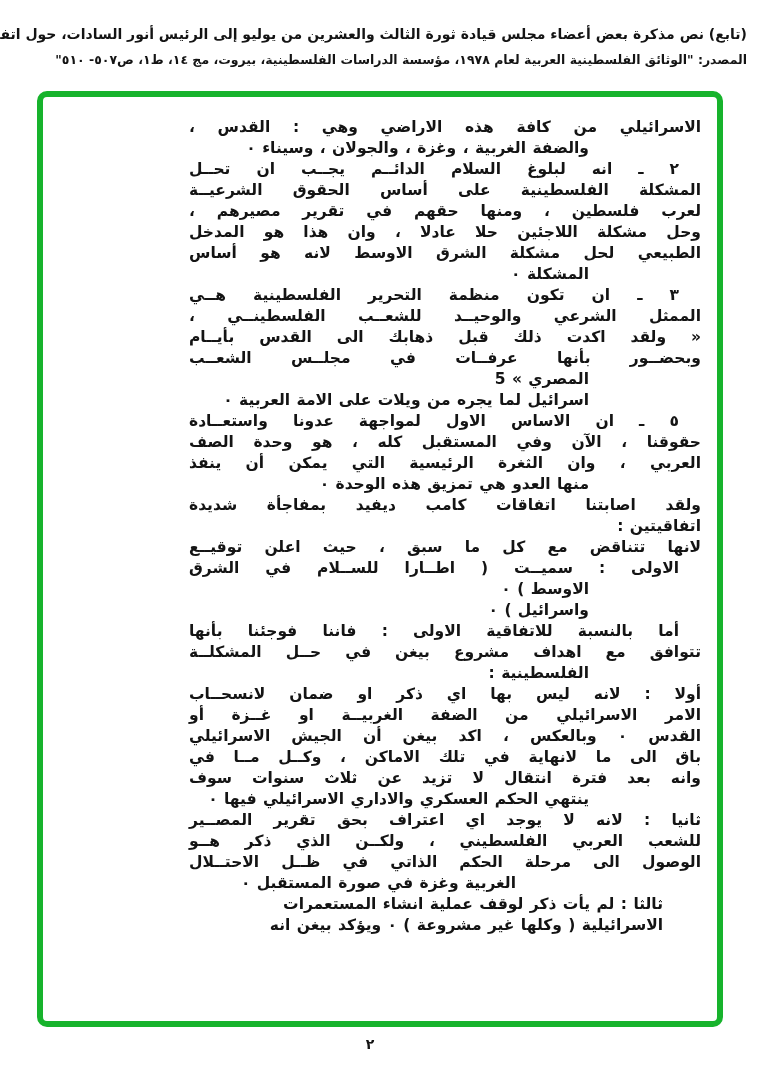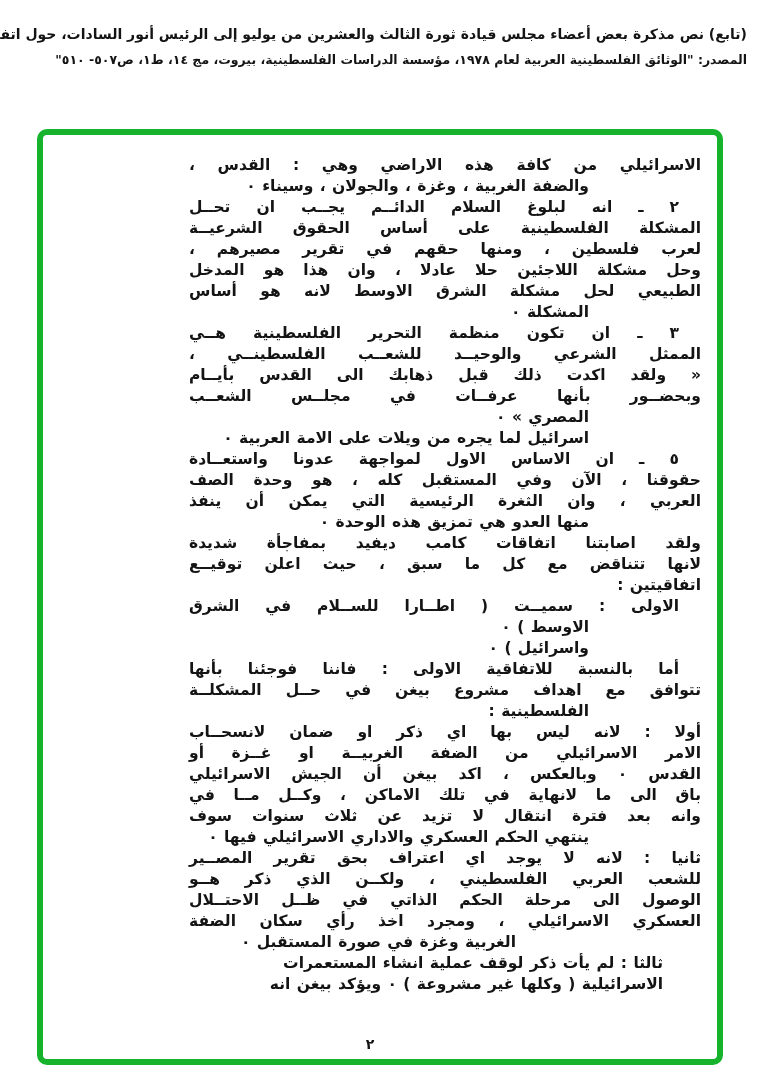--- a/index.html
+++ b/index.html
@@ -60,59 +60,58 @@
 </head>
 <body>
 
 <div class="page">
 
   <header class="doc-header">
     <div class="h1">(تابع)  نص مذكرة بعض أعضاء مجلس قيادة ثورة الثالث والعشرين من يوليو إلى الرئيس أنور السادات، حول اتفاق كامب ديفيد</div>
     <div class="h2">المصدر: "الوثائق الفلسطينية العربية لعام ١٩٧٨، مؤسسة الدراسات الفلسطينية، بيروت، مج ١٤، ط١، ص٥٠٧- ٥١٠"</div>
   </header>
 
-  <div class="green-frame" style="border-color: rgb(23, 179, 44); margin-top: 38px;">
+  <div class="green-frame" style="border-color: rgb(23, 179, 44);">
     <div class="text-col">
         <div class="line line-full">الاسرائيلي من كافة هذه الاراضي وهي : القدس ،</div>
         <div class="line line-end">والضفة الغربية ، وغزة ، والجولان ، وسيناء ٠</div>
         <div class="line line-first">٢ ـ انه لبلوغ السلام الدائــم يجــب ان تحــل</div>
         <div class="line line-full">المشكلة الفلسطينية على أساس الحقوق الشرعيــة</div>
         <div class="line line-full">لعرب فلسطين ، ومنها حقهم في تقرير مصيرهم ،</div>
         <div class="line line-full">وحل مشكلة اللاجئين حلا عادلا ، وان هذا هو المدخل</div>
         <div class="line line-full">الطبيعي لحل مشكلة الشرق الاوسط لانه هو أساس</div>
         <div class="line line-end">المشكلة ٠</div>
         <div class="line line-first">٣ ـ ان تكون منظمة التحرير الفلسطينية هــي</div>
         <div class="line line-full">الممثل الشرعي والوحيــد للشعــب الفلسطينــي ،</div>
         <div class="line line-full">« ولقد اكدت ذلك قبل ذهابك الى القدس بأيــام</div>
         <div class="line line-full">وبحضــور بأنها عرفــات في مجلــس الشعــب</div>
-        <div class="line line-end">المصري » ٠</div>
+        <div class="line line-end">المصري » 5</div>
         <div class="line line-end">اسرائيل لما يجره من ويلات على الامة العربية ٠</div>
         <div class="line line-first">٥ ـ ان الاساس الاول لمواجهة عدونا واستعــادة</div>
         <div class="line line-full">حقوقنا ، الآن وفي المستقبل كله ، هو وحدة الصف</div>
         <div class="line line-full">العربي ، وان الثغرة الرئيسية التي يمكن أن ينفذ</div>
         <div class="line line-end">منها العدو هي تمزيق هذه الوحدة ٠</div>
         <div class="line line-full">ولقد اصابتنا اتفاقات كامب ديفيد بمفاجأة شديدة</div>
+        <div class="line line-start">اتفاقيتين :</div>
         <div class="line line-full">لانها تتناقض مع كل ما سبق ، حيث اعلن توقيــع</div>
-        <div class="line line-start">اتفاقيتين :</div>
         <div class="line line-first">الاولى : سميــت ( اطــارا للســلام في الشرق</div>
         <div class="line line-end">الاوسط ) ٠</div>
         <div class="line line-end">واسرائيل ) ٠</div>
         <div class="line line-first">أما بالنسبة للاتفاقية الاولى : فاننا فوجئنا بأنها</div>
         <div class="line line-full">تتوافق مع اهداف مشروع بيغن في حــل المشكلــة</div>
         <div class="line line-end">الفلسطينية :</div>
         <div class="line line-full">أولا : لانه ليس بها اي ذكر او ضمان لانسحــاب</div>
         <div class="line line-full">الامر الاسرائيلي من الضفة الغربيــة او غــزة أو</div>
         <div class="line line-full">القدس ٠ وبالعكس ، اكد بيغن أن الجيش الاسرائيلي</div>
         <div class="line line-full">باق الى ما لانهاية في تلك الاماكن ، وكــل مــا في</div>
         <div class="line line-full">وانه بعد فترة انتقال لا تزيد عن ثلاث سنوات سوف</div>
         <div class="line line-end">ينتهي الحكم العسكري والاداري الاسرائيلي فيها ٠</div>
         <div class="line line-full">ثانيا : لانه لا يوجد اي اعتراف بحق تقرير المصــير</div>
         <div class="line line-full">للشعب العربي الفلسطيني ، ولكــن الذي ذكر هــو</div>
         <div class="line line-full">الوصول الى مرحلة الحكم الذاتي في ظــل الاحتــلال</div>
-        <div class="line line-full">العسكري الاسرائيلي ، ومجرد اخذ رأي سكان الضفة</div>
         <div class="line line-deep">الغربية وغزة في صورة المستقبل ٠</div>
         <div class="line line-short">ثالثا : لم يأت ذكر لوقف عملية انشاء المستعمرات</div>
         <div class="line line-short">الاسرائيلية ( وكلها غير مشروعة ) ٠ ويؤكد بيغن انه</div>
       </div>
   </div>
 
   <div class="page-number">٢</div>
 
 </div>
 

